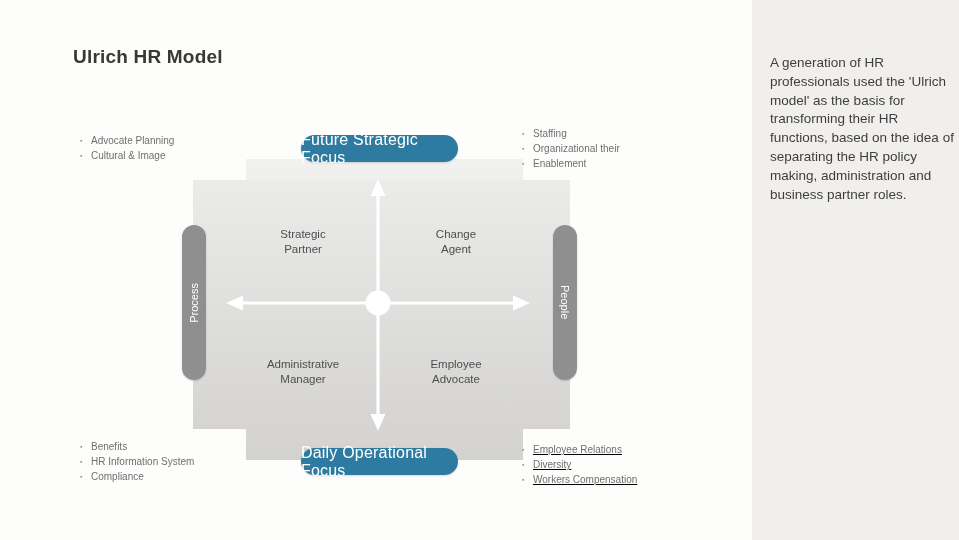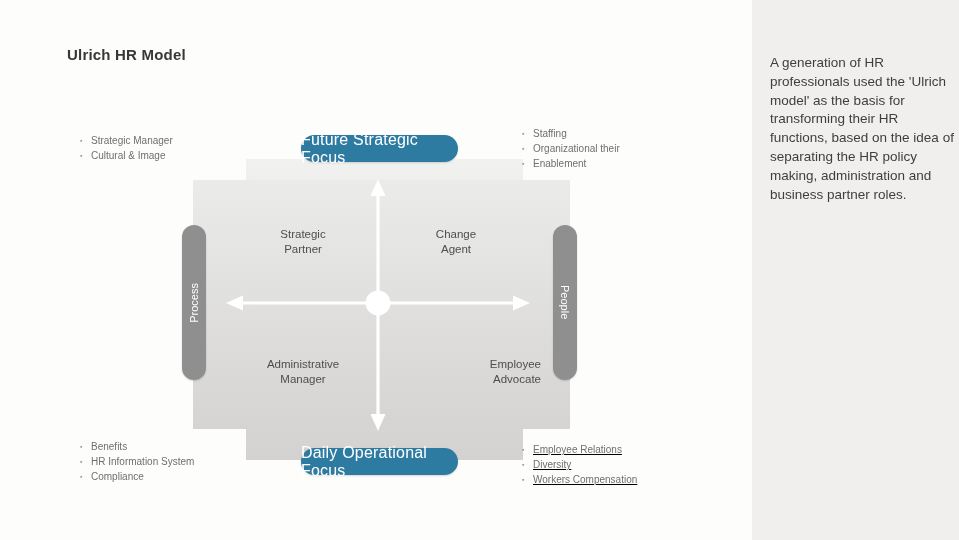--- a/index.html
+++ b/index.html
@@ -6,22 +6,22 @@
   body{
     width:959px;height:540px;position:relative;overflow:hidden;
     background:#fdfdfc;
     font-family:"Liberation Sans","DejaVu Sans",sans-serif;
     -webkit-font-smoothing:antialiased;
   }
   .abs{position:absolute;}
 
   
   .slide-title{
-    left:67px;top:46px;
-    font-size:15px;font-weight:bold;color:#3a3836;letter-spacing:.2px;margin:0;text-align:right;
+    left:73px;top:46px;
+    font-size:19px;font-weight:bold;color:#3a3836;letter-spacing:.2px;margin:0;text-align:right;
   }
 
   
   .right-panel{
     left:752px;top:0;width:207px;height:540px;background:#f0efed;padding-left:32px;
   }
   .right-panel .panel-text{
     position:absolute;left:18px;top:54px;width:184px;
     font-size:13.5px;line-height:18.8px;color:#3e3e3e;
   }
@@ -117,27 +117,27 @@
   <div>Partner</div>
 </div>
 <div class="abs quad-label" style="left:391px;top:227px;">
   <div>Change</div>
   <div>Agent</div>
 </div>
 <div class="abs quad-label" style="left:238px;top:357px;text-align:center;">
   <div>Administrative</div>
   <div>Manager</div>
 </div>
-<div class="abs quad-label" style="left:411px;top:357px;text-align:right;">
+<div class="abs quad-label" style="left:391px;top:357px;">
   <div>Employee</div>
   <div>Advocate</div>
 </div>
 
 <ul class="bullets abs" style="left:80px;top:133px;">
-  <li>Strategic Manager</li>
+  <li>Advocate Planning</li>
   <li>Cultural &amp; Image</li>
 </ul>
 
 <ul class="bullets abs" style="left:522px;top:126px;">
   <li>Staffing</li>
   <li>Organizational their</li>
   <li>Enablement</li>
 </ul>
 
 <ul class="bullets abs" style="left:80px;top:439px;">

